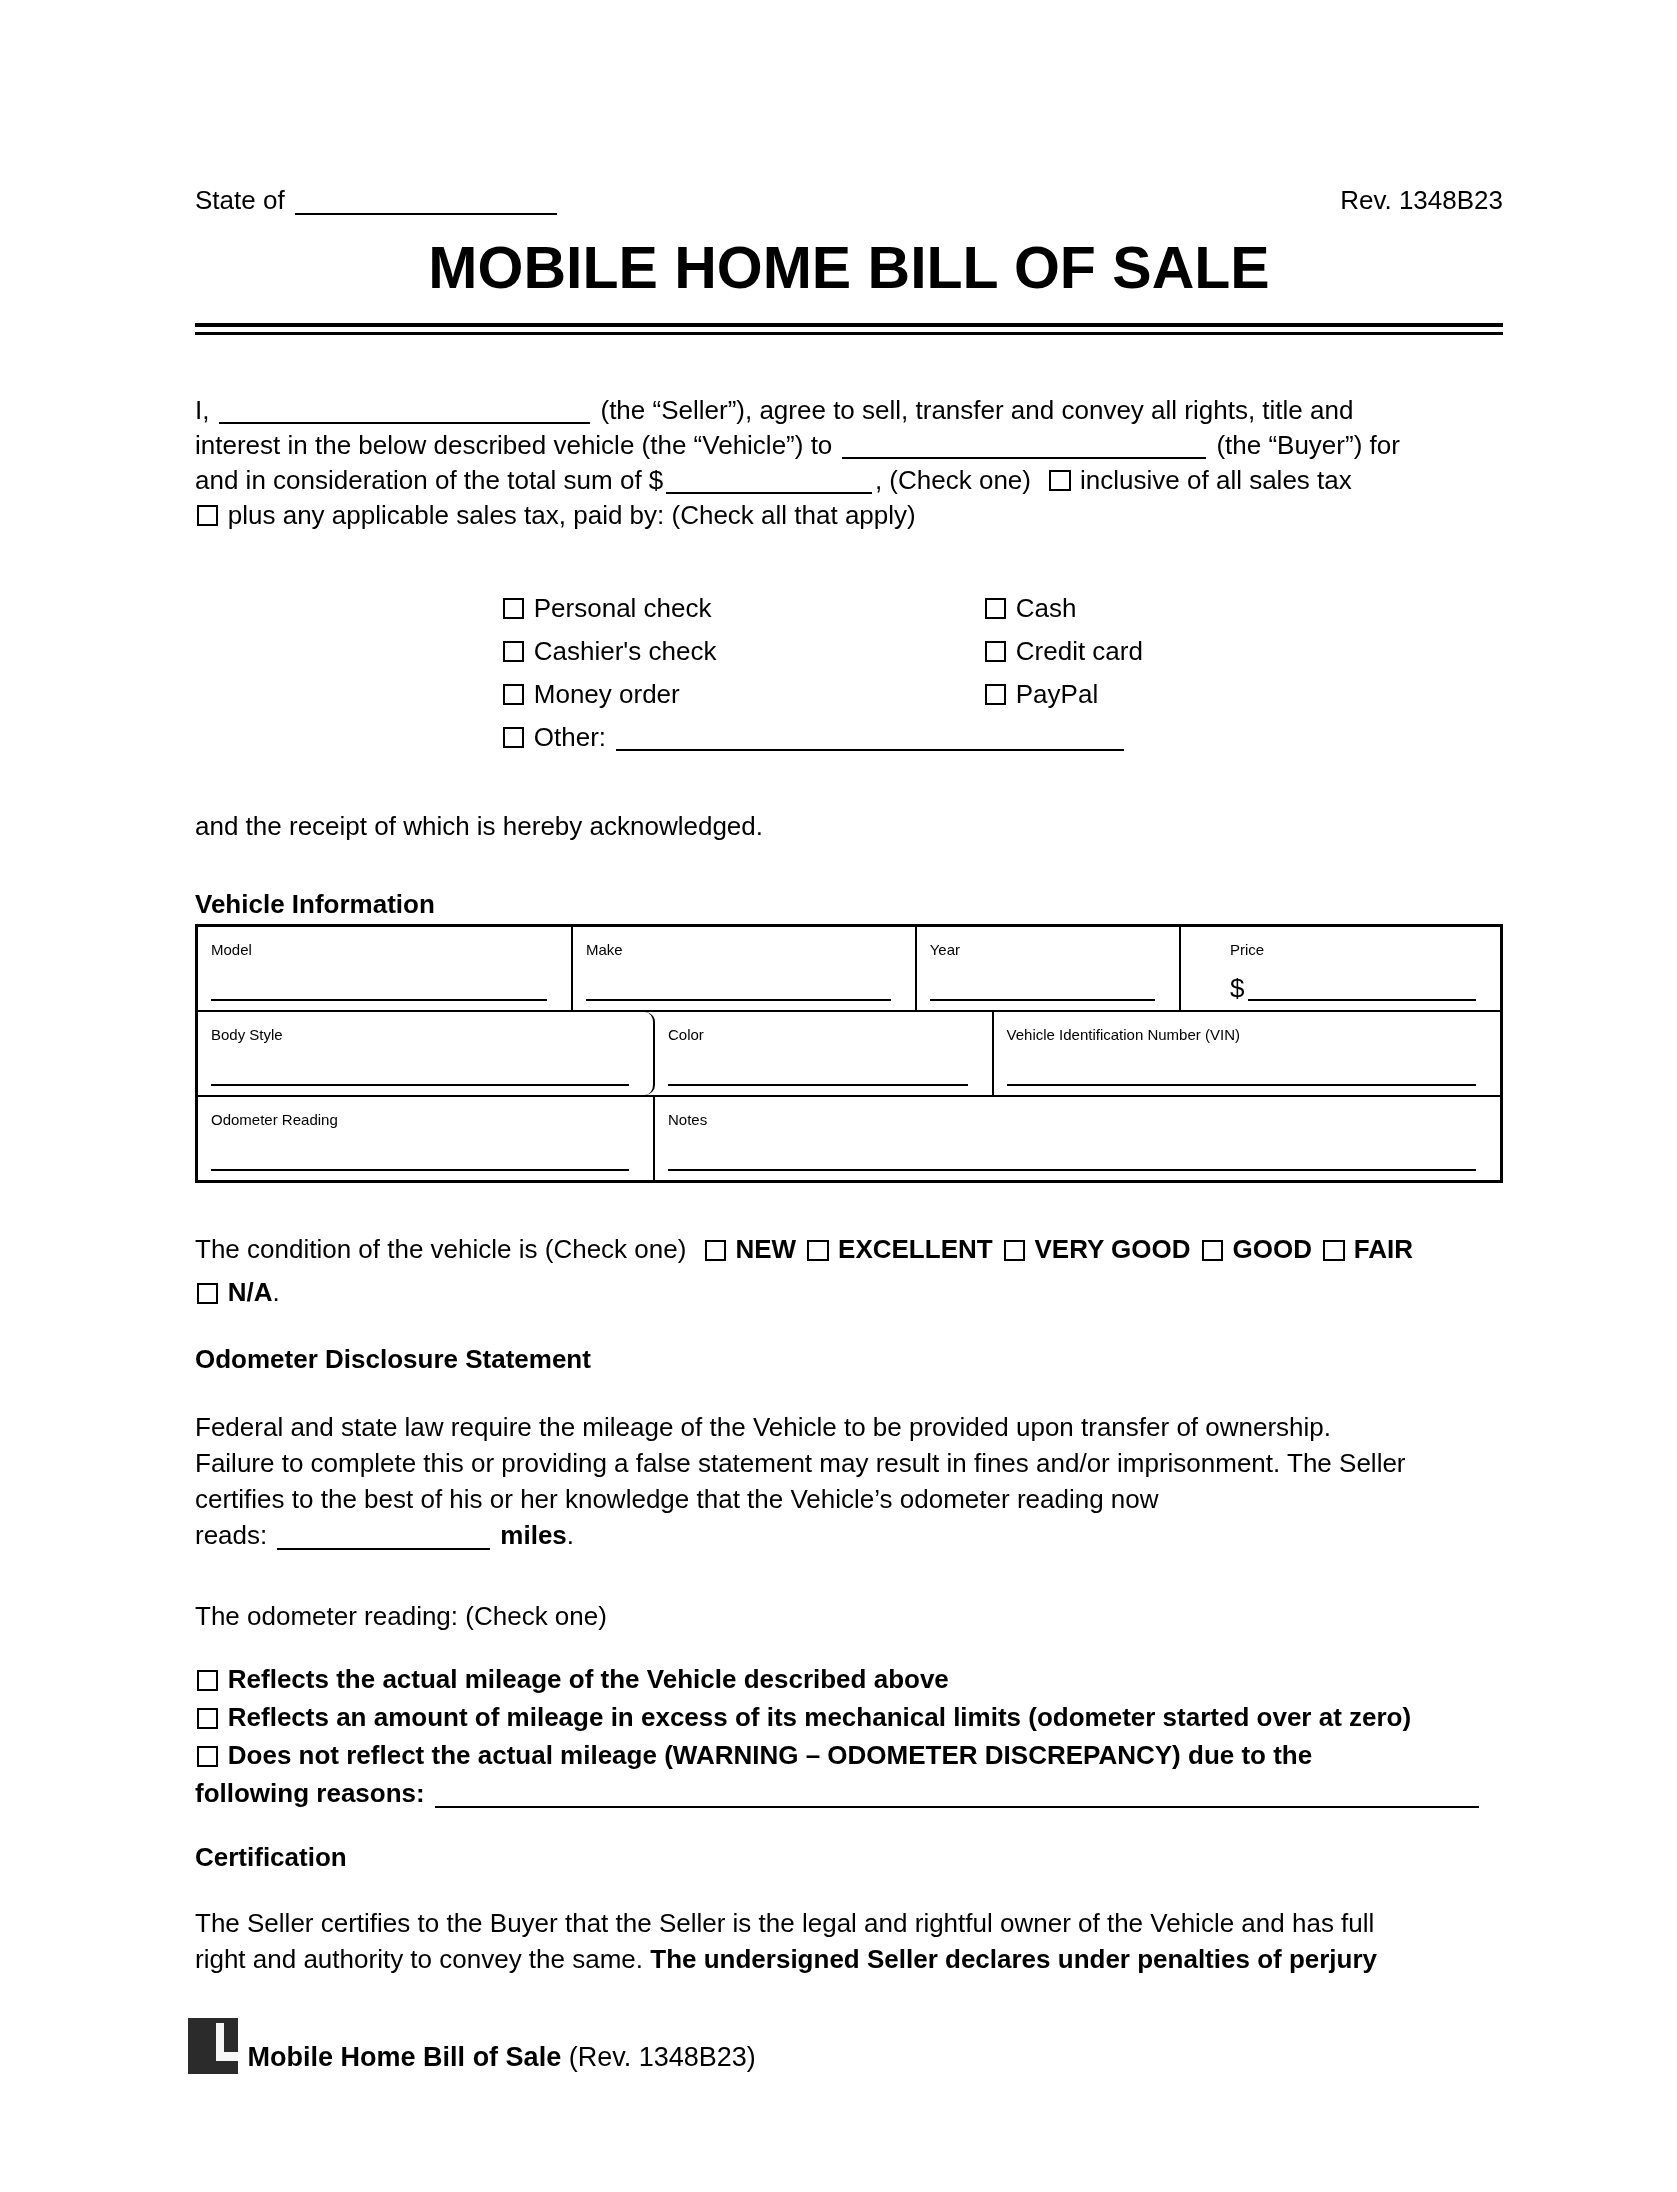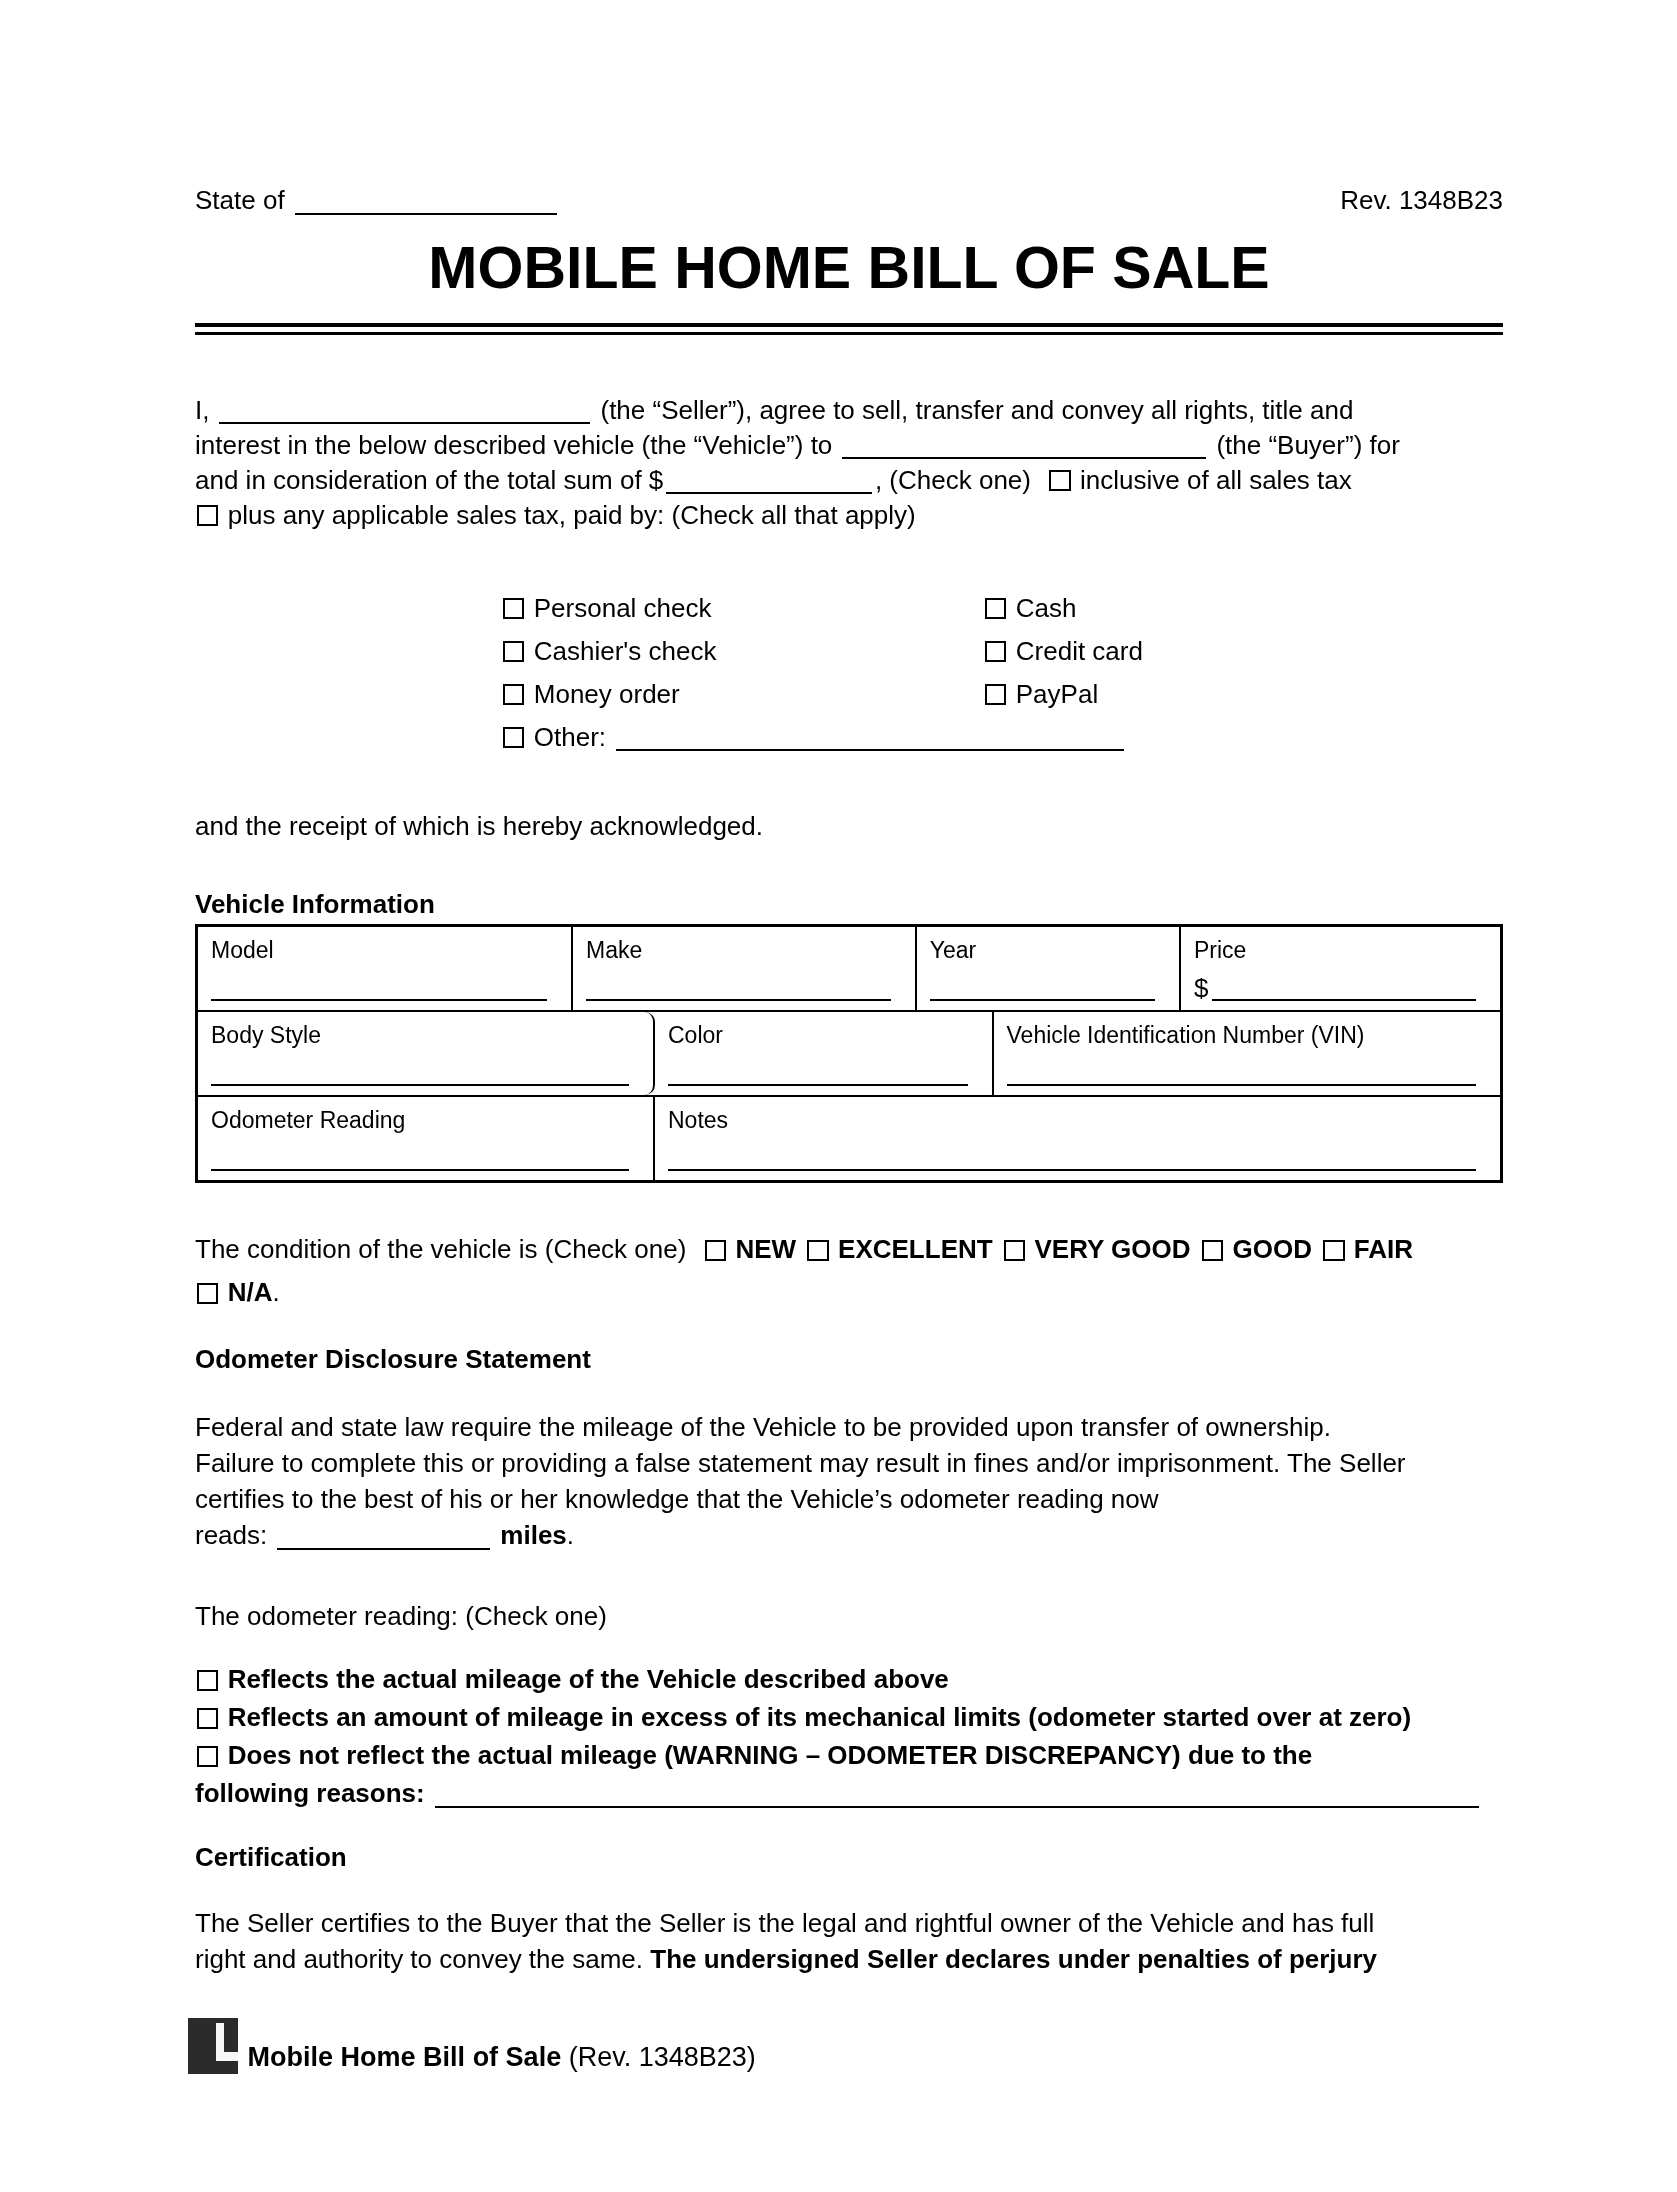--- a/index.html
+++ b/index.html
@@ -36,21 +36,21 @@
   .pay-left{margin-left:306px;width:482px;}
   .pay-col .line{line-height:43px;}
   .receipt{margin-top:50px;line-height:35px;}
   .veh-head{margin-top:43px;line-height:35px;font-weight:bold;}
   
   .vtable{margin-top:2.8px;border:3.7px solid #000;}
   .vrow{display:flex;border-bottom:2.8px solid #000;}
   .vrow:last-child{border-bottom:none;}
   .vcell{height:83px;border-right:2.8px solid #000;box-sizing:border-box;display:flex;flex-direction:column;justify-content:space-between;}
   .vcell:last-child{border-right:none;}
-  .vlabel{font-size:23px;padding:9.3px 9.3px 0 13px;line-height:26px;white-space:nowrap;}
+  .vlabel{font-size:15px;padding:9.3px 9.3px 0 13px;line-height:26px;white-space:nowrap;}
   .vline-row{display:flex;align-items:flex-end;margin:0 24px 9.3px 13px;}
   .vprefix{font-size:26px;line-height:26px;margin-right:3.7px;}
   .vline{flex:1;border-bottom:2.8px solid #000;height:5.6px;}
   
   .condition{margin-top:45px;}
   .condition .line{line-height:43px;}
   .odo-head{margin-top:28px;line-height:35px;font-weight:bold;}
   .odo-body{margin-top:32px;}
   .odo-body .line{line-height:36px;}
   .odo-prompt{margin-top:46px;line-height:35px;}
@@ -120,21 +120,21 @@
             <div class="vline-row">
               <span class="vline"></span>
             </div>
           </div>
           <div class="vcell" style="width: 20.3%;">
             <div class="vlabel">Year</div>
             <div class="vline-row">
               <span class="vline"></span>
             </div>
           </div>
-          <div class="vcell" style="width: 24.5%;">
+          <div class="vcell" style="width: 24.5%; padding-left: 36px;">
             <div class="vlabel">Price</div>
             <div class="vline-row">
               <span class="vprefix">$</span>
               <span class="vline"></span>
             </div>
           </div>
         </div>
         <div class="vrow">
           <div class="vcell" style="width: 35.1%; border-radius: 10px;">
             <div class="vlabel">Body Style</div>

